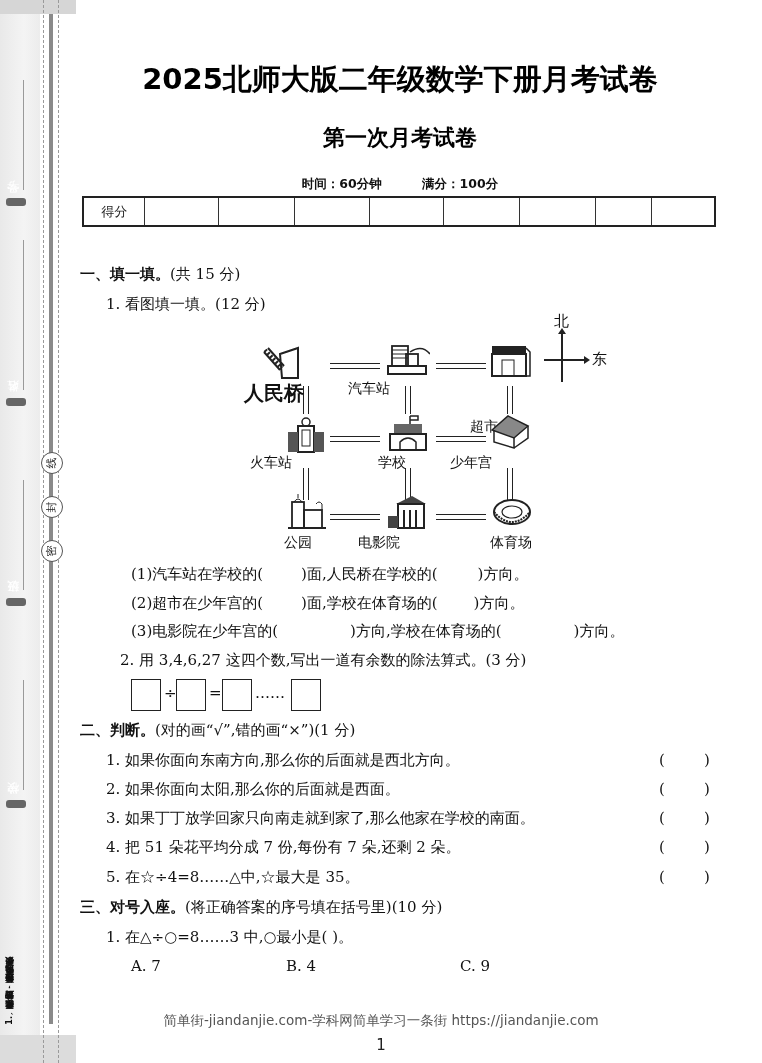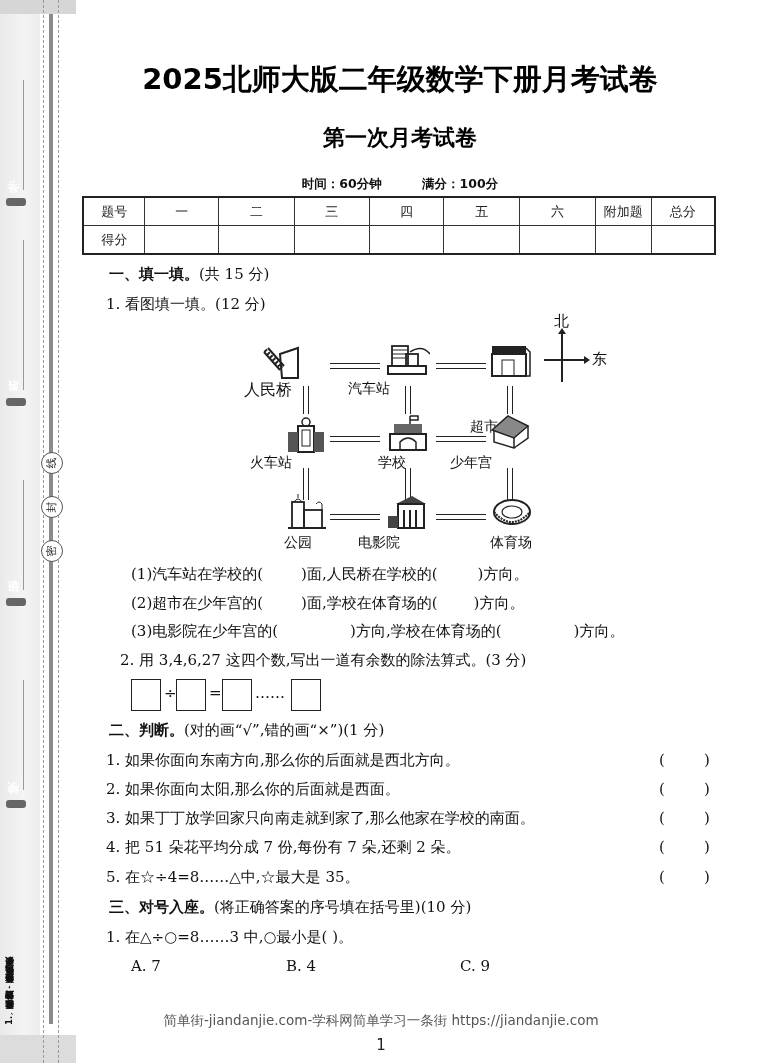--- a/index.html
+++ b/index.html
@@ -38,21 +38,21 @@
     .meta { position: absolute; top: 176px; left: 0; width: 800px; text-align: center;
       font-family: "DejaVu Sans", sans-serif; font-weight: bold; font-size: 12.5px; }
     .meta span { margin: 0 18px; }
 
     table.score { position: absolute; left: 82px; top: 196px; width: 634px; border-collapse: collapse;
       border: 2px solid #222; }
     table.score td { border: 1px solid #333; height: 27px; text-align: center; font-size: 13px;
       padding: 0; color: #222; }
 
     .text { position: absolute; font-size: 15px; white-space: nowrap; color: #111; }
-    .sec { font-family: "DejaVu Sans", sans-serif; font-weight: bold; margin-left: 29px; }
+    .sec { font-family: "DejaVu Sans", sans-serif; font-weight: bold; }
     .sec .note { font-family: "DejaVu Serif", serif; font-weight: normal; }
     .paren { position: absolute; font-size: 15px; }
 
     
     .map { position: absolute; left: 240px; top: 318px; width: 380px; height: 245px; }
     .place { position: absolute; width: 60px; text-align: center; }
     .place .pic { width: 44px; height: 38px; margin: 0 auto; }
     .road-h { position: absolute; height: 4px; border-top: 1.5px solid #222; border-bottom: 1.5px solid #222; }
     .road-v { position: absolute; width: 4px; border-left: 1.5px solid #222; border-right: 1.5px solid #222; }
 
@@ -104,31 +104,20 @@
       <col style="width:74px">
       <col style="width:76px">
       <col style="width:75px">
     <col style="width:75px">
       <col style="width:76px">
       <col style="width:76px">
       <col style="width:56px">
       <col style="width:64px">
   </colgroup>
   <tbody>
-      <tr>
-    <td>题号</td>
-    <td>一</td>
-    <td>二</td>
-    <td>三</td>
-    <td>四</td>
-    <td>五</td>
-    <td>六</td>
-    <td>附加题</td>
-    <td>总分</td>
-  </tr>
   <tr>
     <td>得分</td>
     <td></td>
     <td></td>
     <td></td>
     <td></td>
     <td></td>
     <td></td>
     <td></td>
     <td></td>
@@ -156,21 +145,21 @@
   <div class="road-v" style="left:63px;top:150px;height:32px;"></div>
   <div class="road-v" style="left:165px;top:150px;height:32px;"></div>
   <div class="road-v" style="left:267px;top:150px;height:32px;"></div>
 
   <div class="place" style="left:12px;top:26px;">
     <svg class="pic" viewBox="0 0 44 38">
       <path d="M4 8 L20 26 M8 4 L24 22 M20 10 L38 4 L38 34 L22 34 Z" stroke="#222" stroke-width="2" fill="none"></path>
       <path d="M5 6 L22 24" stroke="#222" stroke-width="4" stroke-dasharray="2 2"></path>
     </svg>
   </div>
-  <div class="lbl" style="position:absolute;left:4px;top:62px;font-size:16px;">人民桥</div>
+  <div class="lbl" style="position:absolute;left:4px;top:62px;font-size:20px;font-weight:bold;">人民桥</div>
 
   <div class="place" style="left:138px;top:24px;">
     <svg class="pic" viewBox="0 0 44 38">
       <rect x="6" y="4" width="16" height="20" fill="none" stroke="#222" stroke-width="1.8"></rect>
       <rect x="20" y="12" width="12" height="12" fill="none" stroke="#222" stroke-width="1.8"></rect>
       <path d="M6 8 H22 M6 12 H22 M6 16 H22" stroke="#222"></path>
       <path d="M24 10 Q36 2 44 12" stroke="#222" fill="none" stroke-width="1.5"></path>
       <rect x="2" y="24" width="38" height="8" fill="none" stroke="#222" stroke-width="2"></rect>
     </svg>
   </div>

